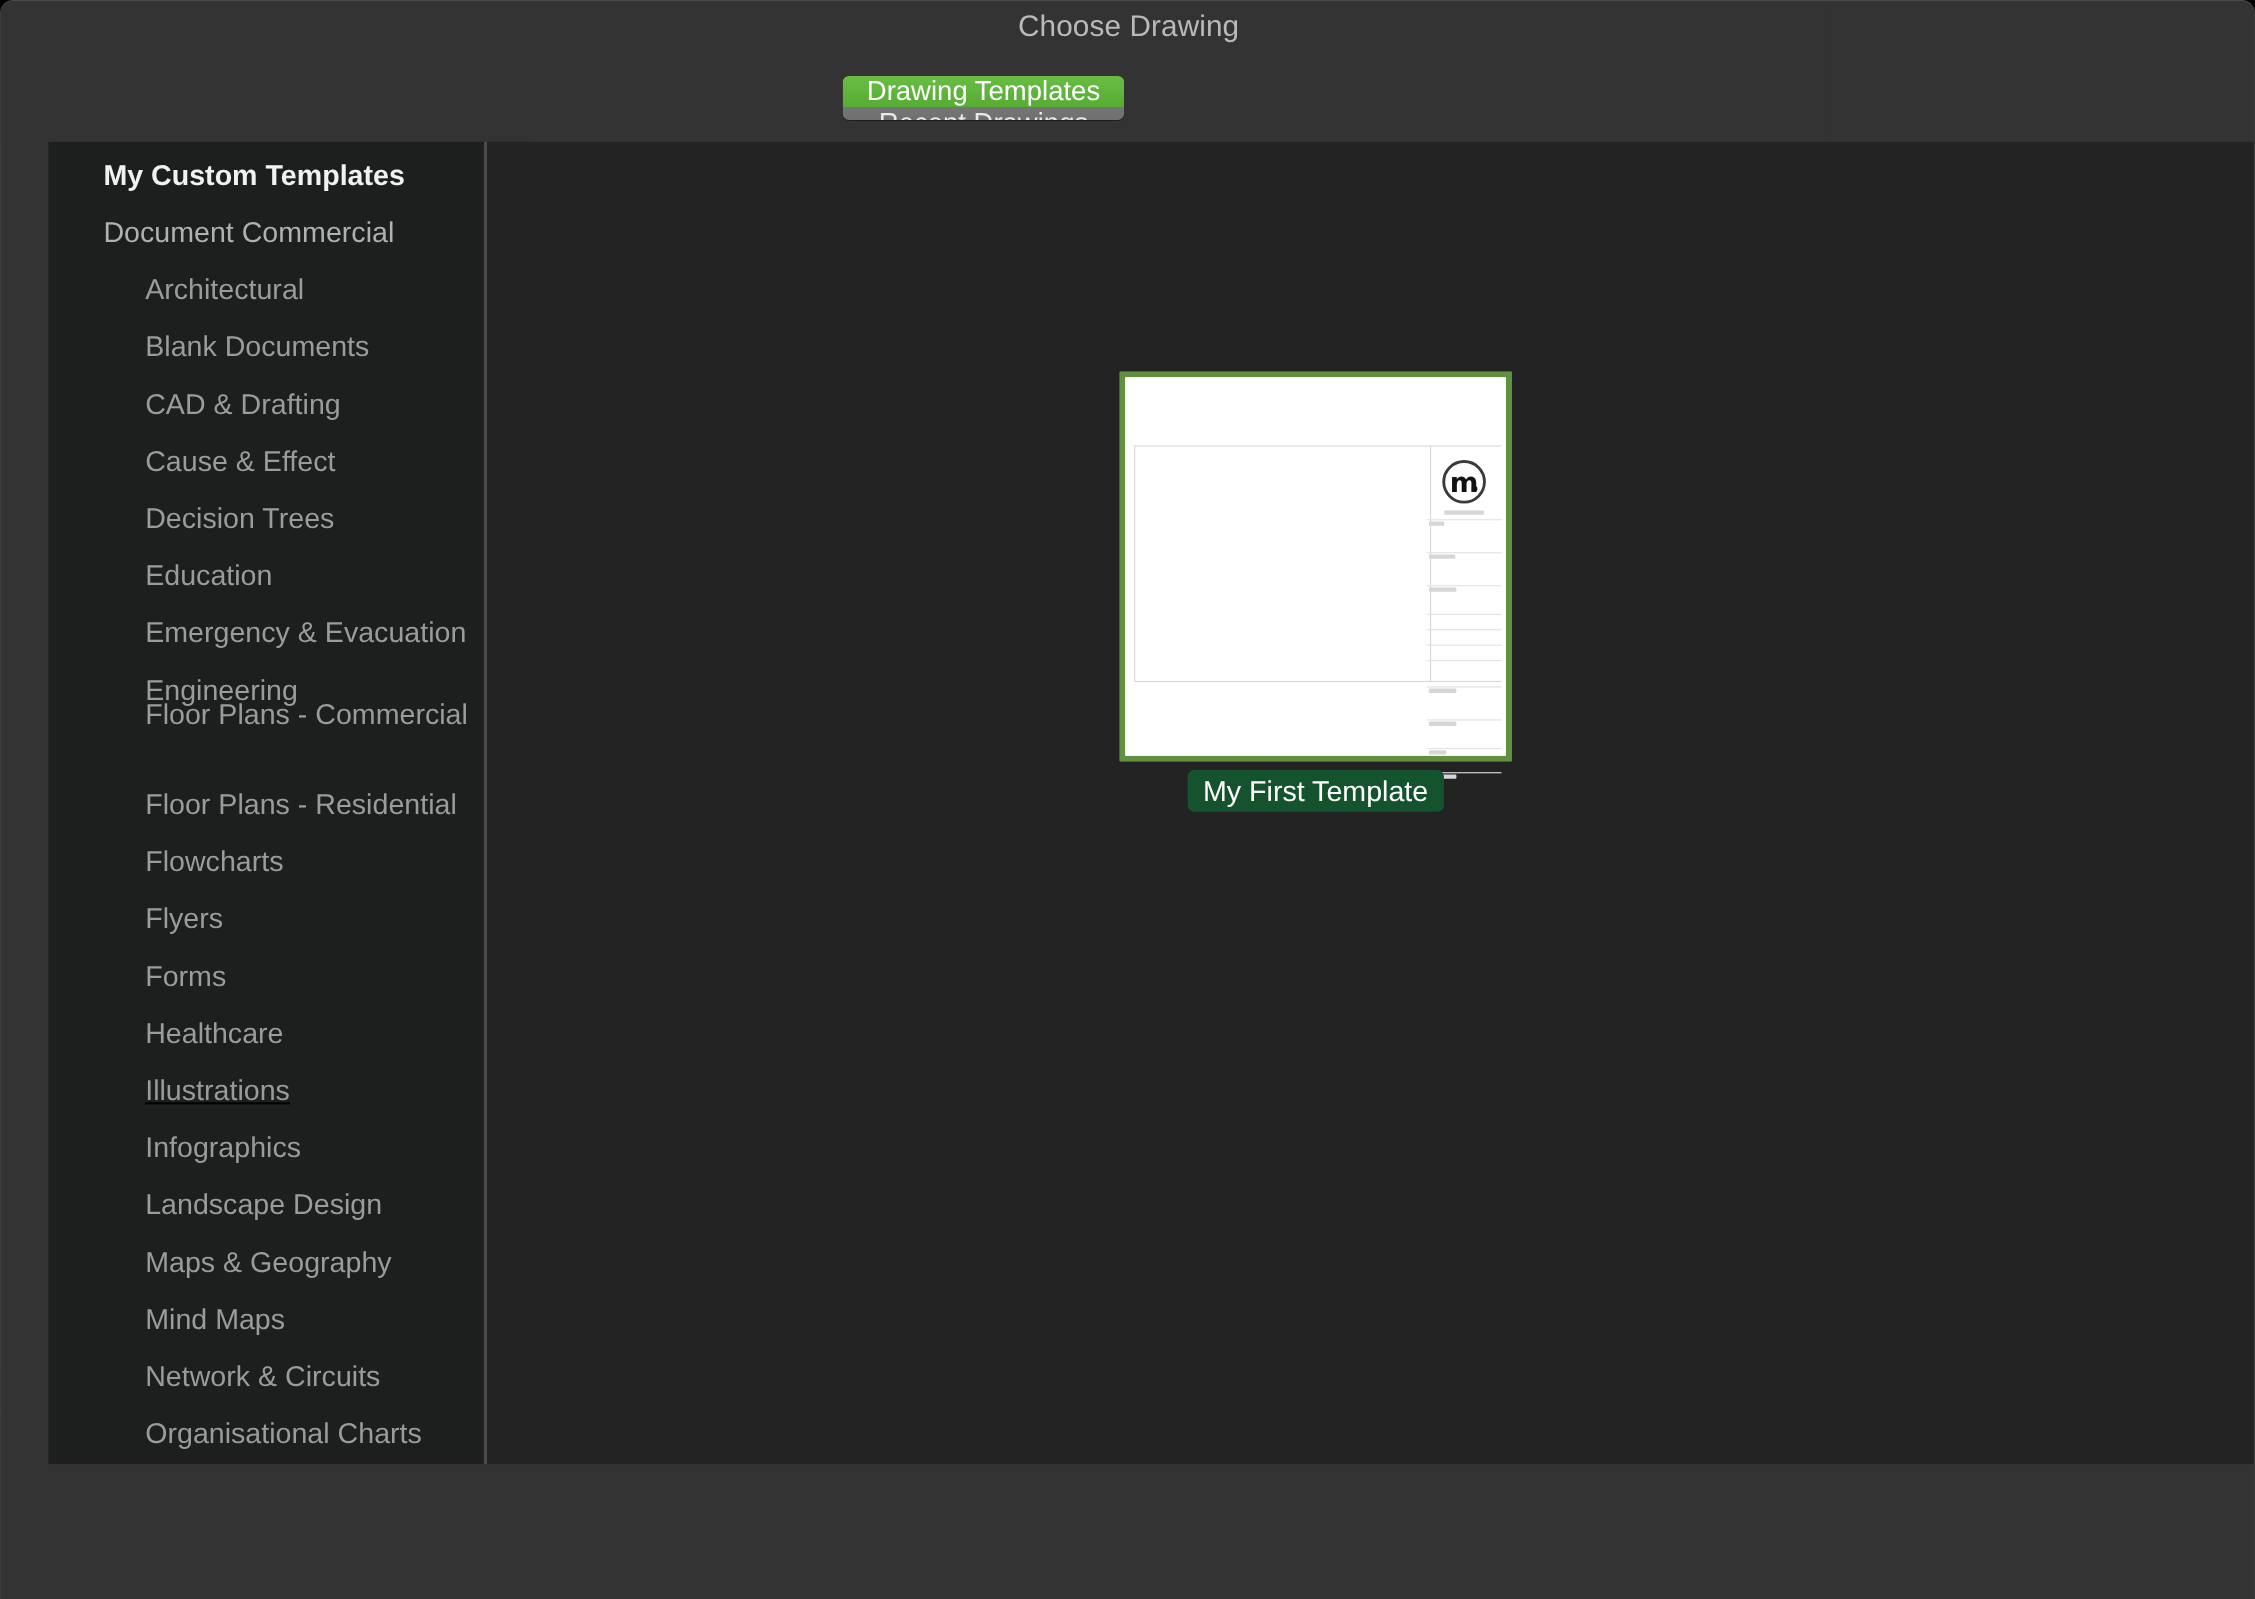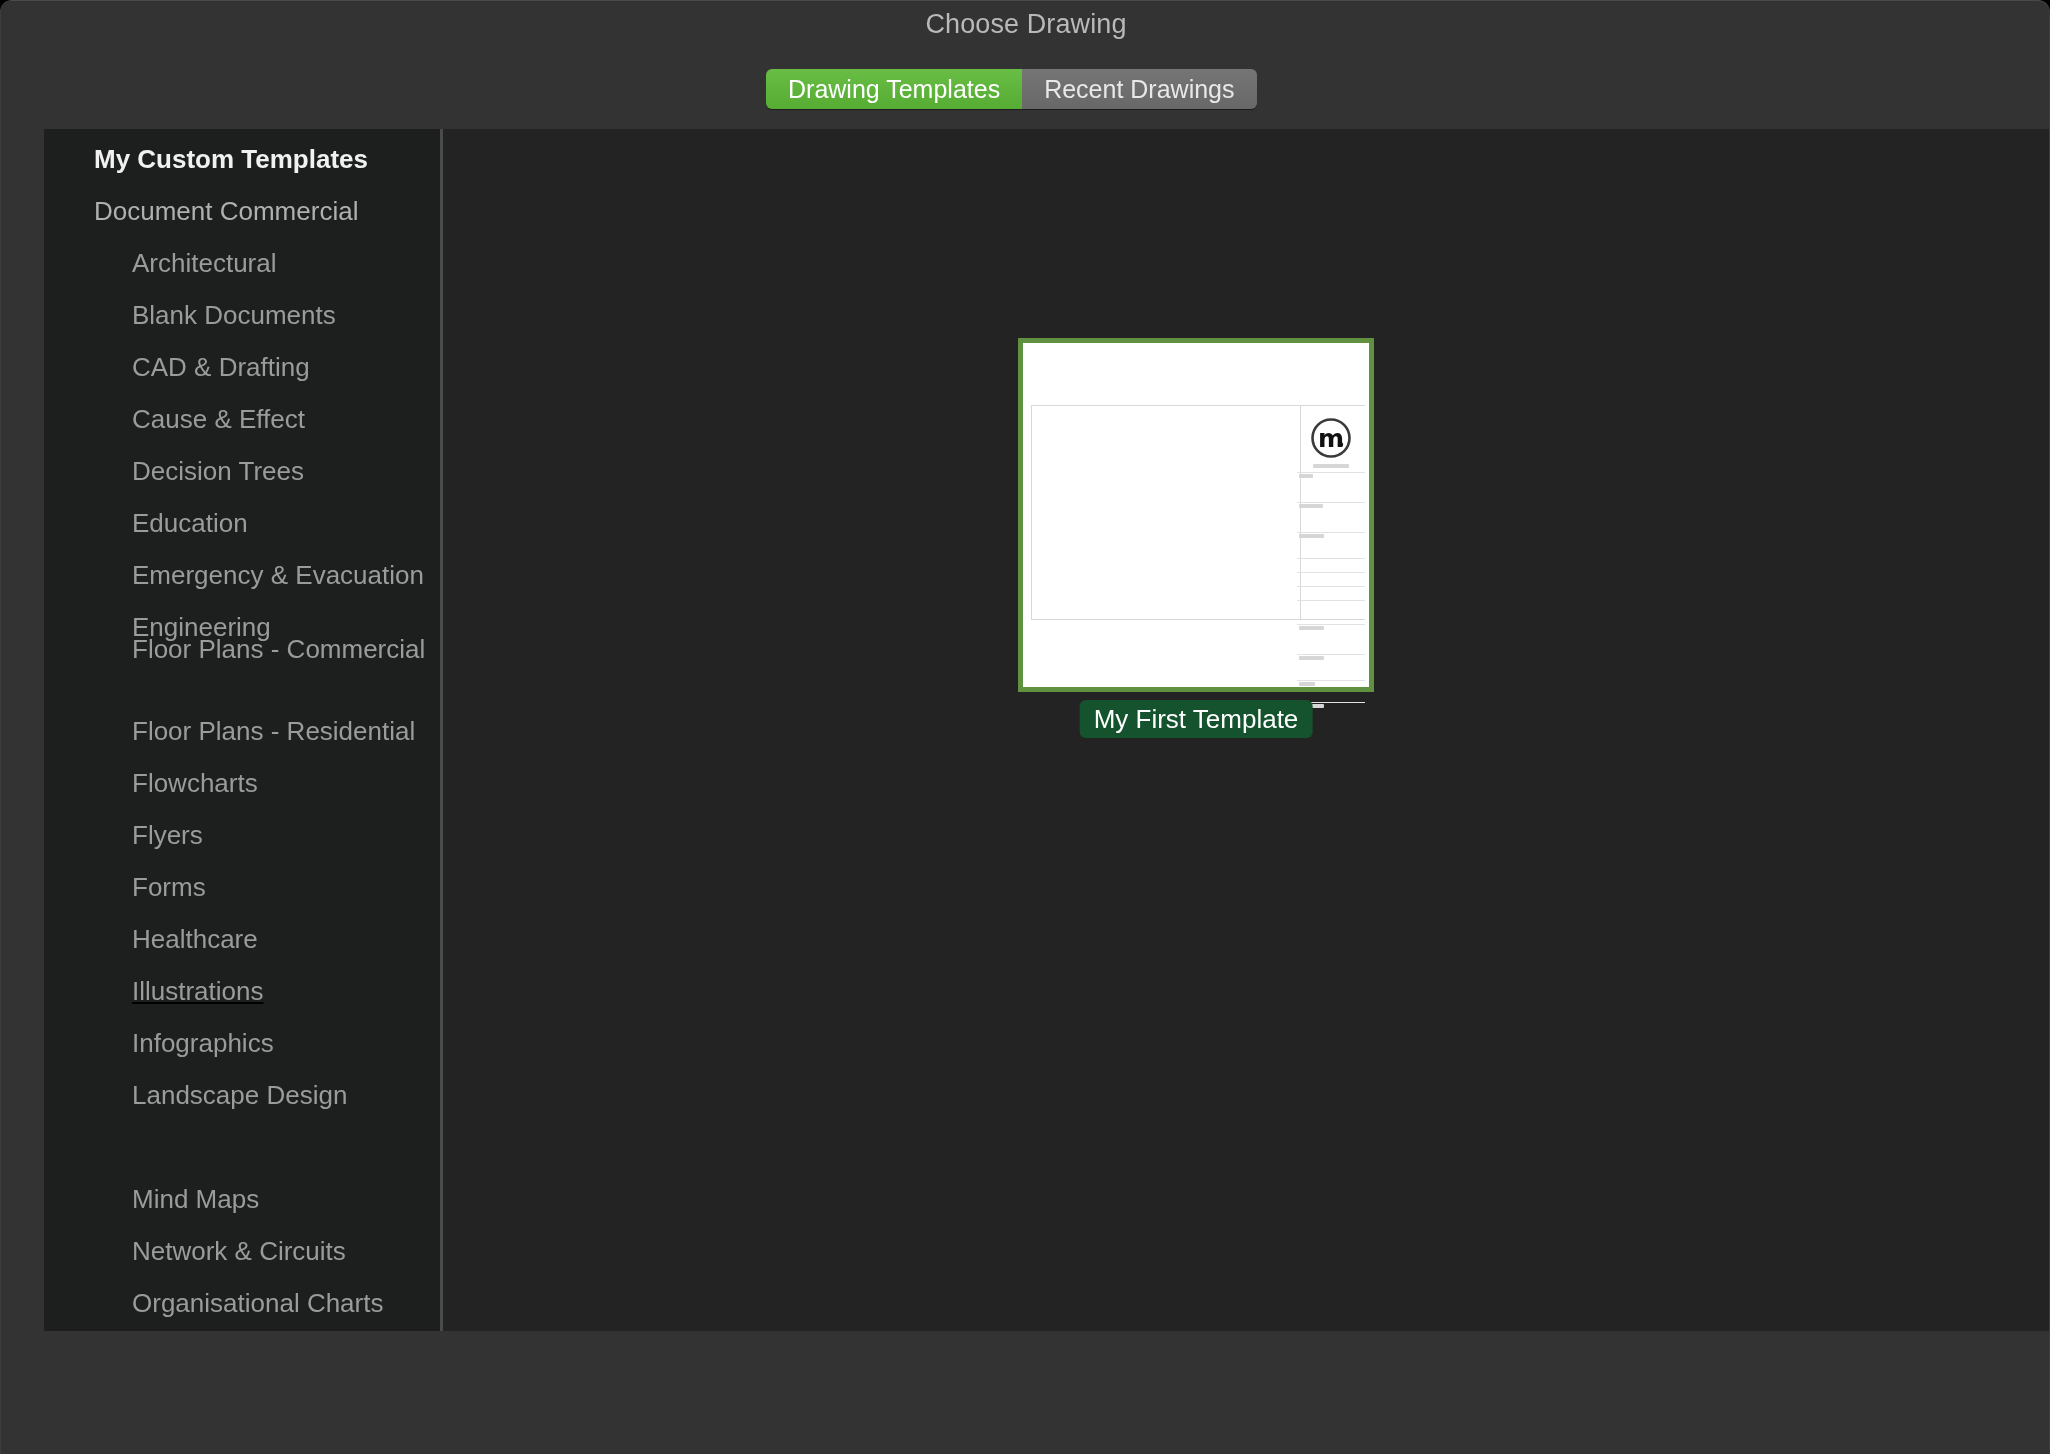--- a/index.html
+++ b/index.html
@@ -49,20 +49,21 @@
   }
   #segmented {
     position: absolute;
     left: 765px;
     top: 68px;
     height: 40px;
     display: flex;
     border-radius: 6px;
     overflow: hidden;
     box-shadow: 0 1px 0 rgba(0,0,0,0.45);
+    flex-direction: column;
   }
   .seg-btn {
     display: flex;
     align-items: center;
     justify-content: center;
     font-size: 25px;
     color: #eeeeee;
     padding: 0 22px;
     height: 40px;
     box-sizing: border-box;
@@ -298,20 +299,23 @@
         </div>
         <div class="side-item lvl1 child" style="top: 842px; text-decoration: underline;">
           <span class="lbl">Illustrations</span>
         </div>
         <div class="side-item lvl1 child" style="top: 894px;">
           <span class="lbl">Infographics</span>
         </div>
         <div class="side-item lvl1 child" style="top: 946px;">
           <span class="lbl">Landscape Design</span>
         </div>
+        <div class="side-item lvl1 child" style="top: 998px;">
+          <span class="lbl">Maps &amp; Geography</span>
+        </div>
         <div class="side-item lvl1 child" style="top: 1050px;">
           <span class="lbl">Mind Maps</span>
         </div>
         <div class="side-item lvl1 child" style="top: 1102px;">
           <span class="lbl">Network &amp; Circuits</span>
         </div>
         <div class="side-item lvl1 child" style="top: 1154px;">
           <span class="lbl">Organisational Charts</span>
         </div>
       </div>

